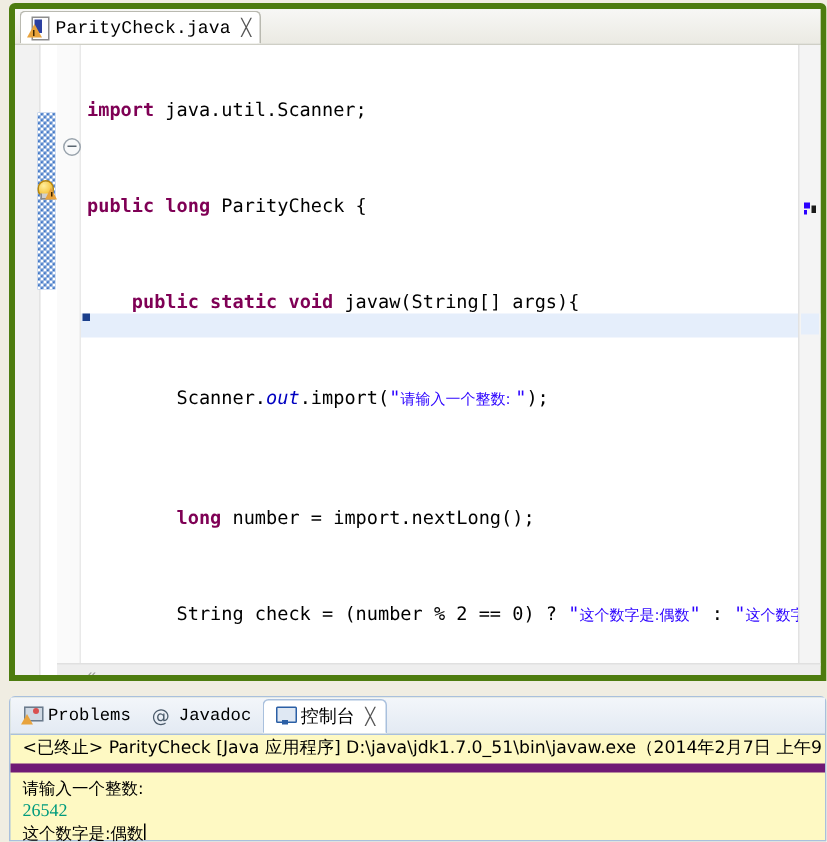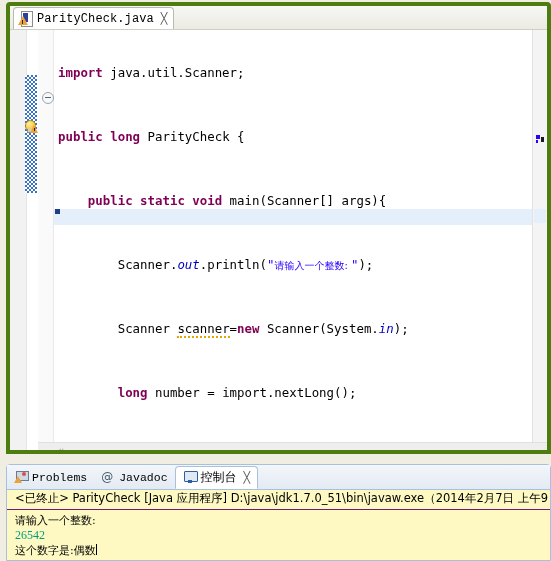--- a/index.html
+++ b/index.html
@@ -192,21 +192,21 @@
     border: 1px solid #a9c0dd; border-bottom: 1px solid #ffffff;
     border-top-left-radius: 4px; border-top-right-radius: 4px;
     font-family: "DejaVu Sans", sans-serif; font-size: 12px;
   }
   .vtab .vlabel-cjk { font-family: "DejaVu Sans", sans-serif; font-size: 12px; }
 
   .console-status {
     position: relative; height: 18px; padding: 1px 0 0 8px;
     font-family: "DejaVu Sans", sans-serif; font-size: 11.5px; color: #000;
     white-space: nowrap; overflow: hidden;
-    border-bottom: 1px solid #701a75;
+    border-bottom: 6px solid #701a75;
   }
   .console-out {
     position: relative; padding: 3px 0 0 8px;
     font-family: "DejaVu Sans", sans-serif; font-size: 11px;
     line-height: 15px; color: #000;
   }
   .out-input { color: #009b7d; font-size: 12px; font-family: Liberation Serif, serif; }
   .caret-bar {
     display: inline-block; width: 1px; height: 11px; background: #000;
     vertical-align: -1px;
@@ -256,25 +256,24 @@
       <div class="fold-marker"></div>
 
       <div class="cur-line"></div>
       <div class="cur-line-caret"></div>
 
       <div class="code-area">
         <div class="code-line"><span class="kw">import</span><span> java.util.Scanner;</span></div>
 
         <div class="code-line"><span class="kw">public</span> <span class="kw">long</span><span> ParityCheck {</span></div>
 
-        <div class="code-line"><span>    </span><span class="kw">public</span> <span class="kw">static</span> <span class="kw">void</span><span> main(Scanner[] args){</span></div>
-
-        <div class="code-line"><span>        </span><span>Scanner.</span><span class="stat">out</span><span>.println(</span><span class="str">"</span><span class="cjk">请输入一个整数: </span><span class="str">"</span><span>);</span></div>
-
-        <div class="code-line"><span>        </span><span>Scanner </span><span class="squig">scanner</span><span>=</span><span class="kw">new</span><span> Scanner(System.</span><span class="stat">in</span><span>);</span></div>
+        <div class="code-line"><span>    </span><span class="kw">public</span> <span class="kw">static</span> <span class="kw">void</span><span> javaw(String[] args){</span></div>
+
+        <div class="code-line"><span>        </span><span>Scanner.</span><span class="stat">out</span><span>.import(</span><span class="str">"</span><span class="cjk">请输入一个整数: </span><span class="str">"</span><span>);</span></div>
+
 
         <div class="code-line"><span>        </span><span class="kw">long</span><span> number = import.nextLong();</span></div>
 
         <div class="code-line"><span>        </span><span>String check = (number % 2 == 0) ? </span><span class="str">"</span><span class="cjk">这个数字是:偶数</span><span class="str">"</span><span> : </span><span class="str">"</span><span class="cjk">这个数字是: 奇数</span></div>
 
         
 
         
         
       </div>

